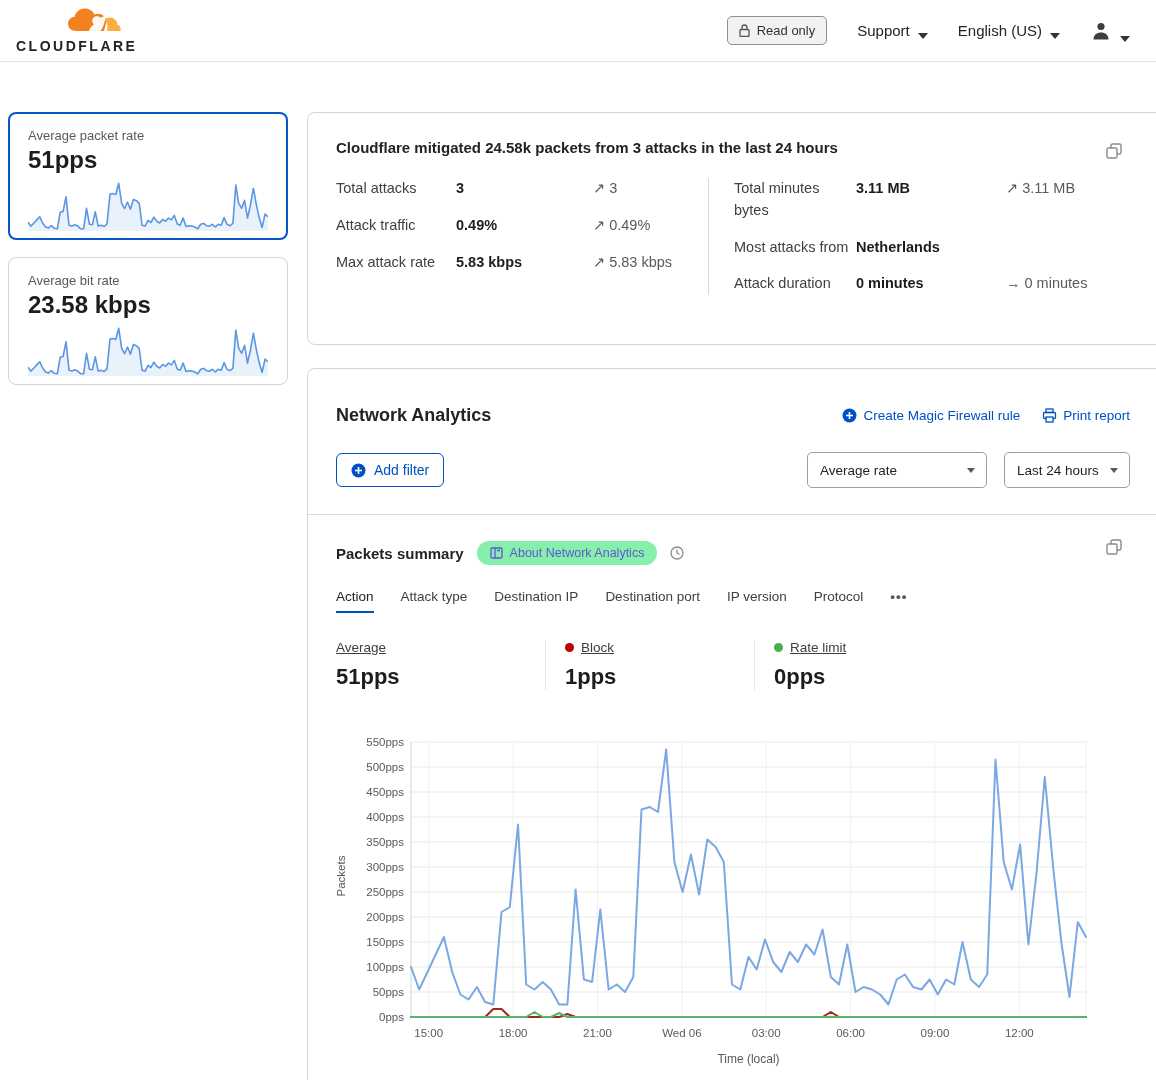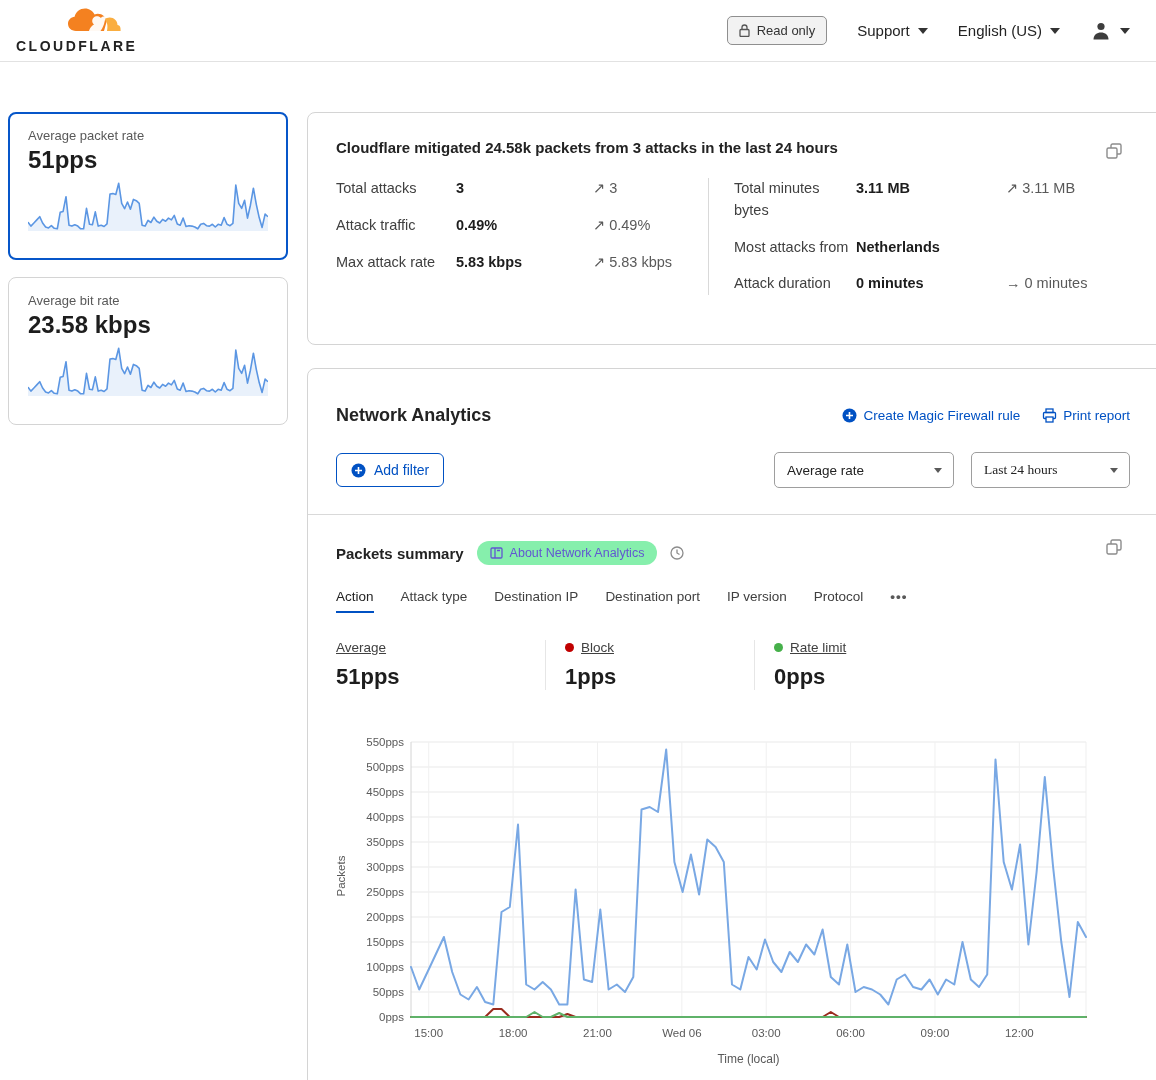--- a/index.html
+++ b/index.html
@@ -9,31 +9,31 @@
 
   
   .header { height:62px; display:flex; align-items:center; justify-content:space-between;
     padding:0 26px 0 16px; border-bottom:1px solid #e2e2e2; }
   .logo { display:flex; flex-direction:column; width:112px; }
   .logo svg { margin-left:50px; }
   .logo-text { font-size:14px; font-weight:bold; letter-spacing:2.5px; color:#222; margin-top:1px; }
   .header-right { display:flex; align-items:center; gap:30px; }
   .readonly-badge { display:flex; align-items:center; gap:7px; background:#f2f2f2;
     border:1px solid #8f8f8f; border-radius:5px; padding:6px 11px; font-size:13px; color:#333; cursor:default; }
-  .menu-item { display:flex; align-items:center; gap:8px; font-size:15px; color:#232323; cursor:pointer; }
+  .menu-item { display:flex; align-items:flex-end; gap:8px; font-size:15px; color:#232323; cursor:pointer; }
   .caret { width:0; height:0; border-left:5px solid transparent; border-right:5px solid transparent;
     border-top:6px solid #333; display:inline-block; }
 
   
   .main { display:flex; gap:19px; padding:50px 0 0 8px; }
   .left-col { width:280px; flex-shrink:0; }
   .right-col { width:880px; flex-shrink:0; }
 
   
-  .rate-card { border:1px solid #d4d4d4; border-radius:8px; background:#fff; height:148px;
+  .rate-card { border:1px solid #d4d4d4; border-radius:8px; background:#fff; height:128px;
     padding:15px 19px 0; cursor:pointer; }
   .rate-card.selected { border:2px solid #0656c9; padding:14px 18px 0; }
   .rate-card + .rate-card { margin-top:17px; }
   .rate-label { font-size:13px; color:#595959; }
   .rate-value { font-size:24px; font-weight:bold; color:#1d1d1d; margin-top:3px; }
   .sparkline { display:block; margin-top:2px; }
 
   
   .card { border:1px solid #d4d4d4; border-radius:8px; background:#fff; position:relative; }
   .summary-card { padding:26px 28px 28px; min-height:233px; }
@@ -57,21 +57,21 @@
   .blue-link { display:flex; align-items:center; gap:6px; color:#0051c3; font-size:13.5px; cursor:pointer; }
   .filter-row { display:flex; align-items:center; justify-content:space-between; padding:26px 56px 26px 28px; }
   .add-filter-btn { display:flex; align-items:center; gap:8px; border:1px solid #0051c3; border-radius:6px;
     background:#fff; color:#0051c3; font-size:14px; padding:8px 14px; cursor:pointer;
     font-family:"Liberation Sans", sans-serif; }
   .selects { display:flex; gap:17px; }
   .select { position:relative; border:1px solid #9e9e9e; border-radius:5px; height:36px;
     display:flex; align-items:center; padding:0 30px 0 12px; font-size:13.5px; color:#232323;
     background:#fff; cursor:pointer; }
   .select-metric { width:180px; }
-  .select-range { width:159px;font-family:Liberation Serif, serif; }
+  .select-range { width:126px; }
   .select .caret-sm { position:absolute; right:11px; width:0; height:0;
     border-left:4.5px solid transparent; border-right:4.5px solid transparent; border-top:5.5px solid #595959; }
   .na-divider { border-top:1px solid #d9d9d9; }
 
   
   .ps-section { padding:26px 28px 0; }
   .ps-header { display:flex; align-items:center; gap:13px; }
   .ps-title { font-size:15px; font-weight:bold; color:#232323; }
   .ps-pill { display:flex; align-items:center; gap:7px; background:#86efac; color:#6156d1;
     font-size:12.5px; border-radius:14px; padding:5px 13px; cursor:pointer; }

